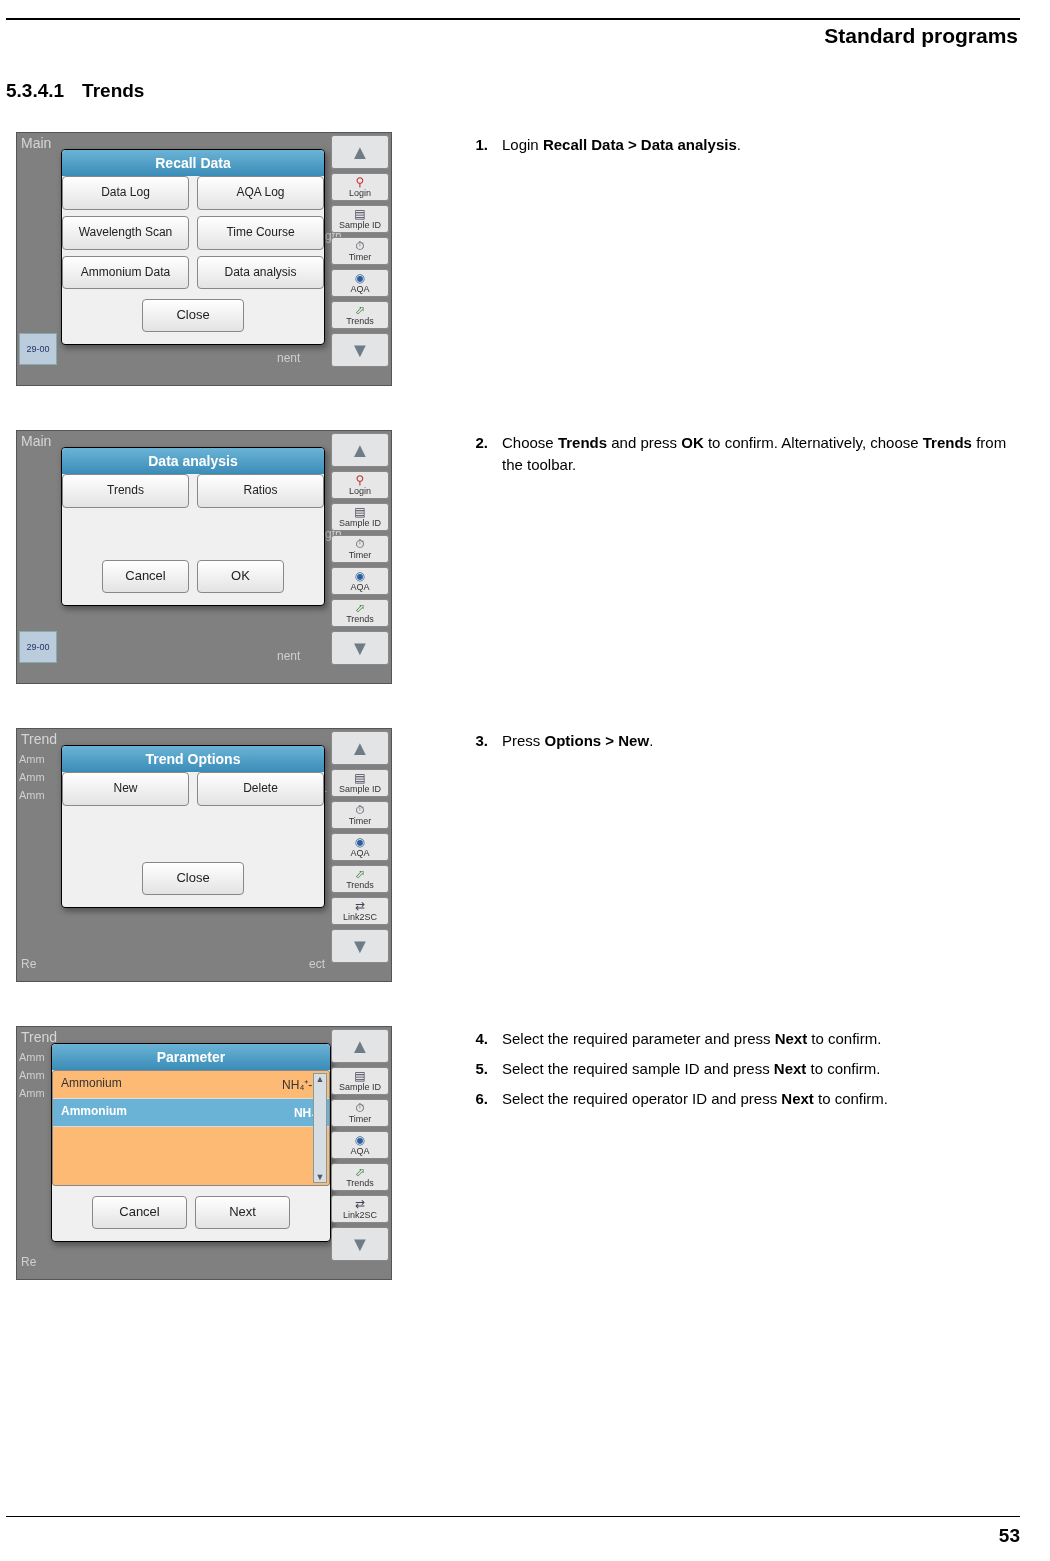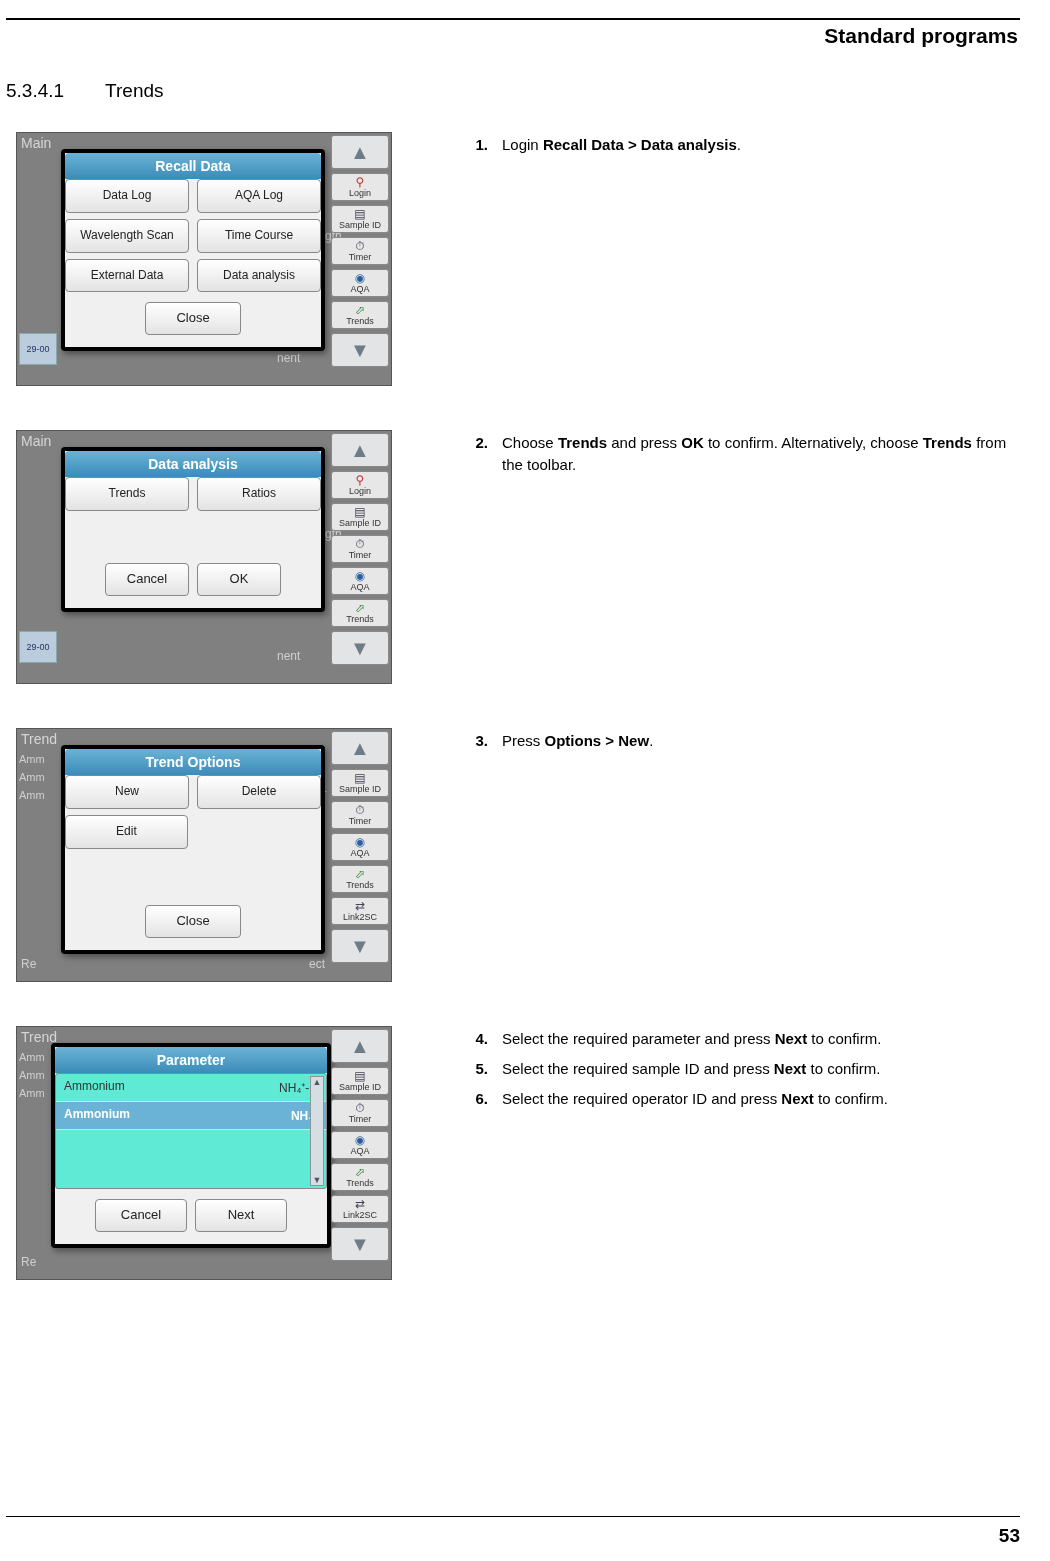--- a/index.html
+++ b/index.html
@@ -8,21 +8,21 @@
     font-size: 15px;
     color: #000;
     background: #fff;
     width: 1050px;
     height: 1561px;
     position: relative;
     padding: 18px 30px 18px 6px;
   }
   .hr-top { border-top: 2px solid #000; margin-bottom: 4px; }
   .running-head { text-align: right; font-weight: bold; font-size: 21px; margin-bottom: 32px; padding-right: 2px;}
-  .section-line { display: flex; gap: 41px; font-weight: normal; font-size: 19px; margin-bottom: 30px; }
+  .section-line { display: flex; gap: 18px; font-weight: bold; font-size: 19px; margin-bottom: 30px; }
   .content-row { display: flex; margin-bottom: 44px; }
   .shot-col { width: 400px; flex: 0 0 400px; padding-left: 10px;}
   .text-col { flex: 1; padding-left: 60px; padding-top: 2px;}
   .step { display: flex; gap: 14px; margin-bottom: 8px; line-height: 1.45;}
   .step .num { width: 22px; text-align: right; font-weight: bold; flex: 0 0 22px;}
   .step .body { flex: 1; }
   .bold { font-weight: bold; }
   .hr-bottom { position: absolute; left: 6px; right: 30px; bottom: 44px; border-top: 1.5px solid #000;}
   .page-num { position: absolute; right: 30px; bottom: 14px; font-weight: bold; font-size: 19px;}
 
@@ -49,21 +49,21 @@
     line-height: 1; gap: 1px;
   }
   .side-btn.arrow { height: 34px; background: #e2e4e6; font-size: 20px; color: #6e7c88;}
   .side-btn .ic { font-size: 12px; color: #445; }
   .side-btn .ic.red { color: #b33; }
   .side-btn .ic.blue { color: #2a5f9e; }
   .side-btn .ic.green { color: #2e7d32; }
 
   .dialog {
     position: absolute; left: 44px; top: 16px; width: 264px;
-    background: #f0f0f0; border: 4px solid #000000; border-radius: 4px;
+    background: #f0f0f0; border: 1px solid #000000; border-radius: 4px;
     box-shadow: 2px 3px 6px rgba(0,0,0,.4);
   }
   .dialog-title {
     background: linear-gradient(#6bb3d6,#3a8cb8);
     color: #fff; font-weight: bold; text-align: center;
     padding: 5px 4px; font-size: 14px; border-radius: 4px 4px 0 0;
   }
   .dialog-body { display: flex; flex-direction: column; gap: 6px; }
   .btn-row { display: flex; gap: 8px; }
   .dbtn {
@@ -71,21 +71,21 @@
     border: 1px solid #888; border-radius: 4px;
     padding: 9px 4px; font-size: 12px; color: #222; text-align: center;
     line-height: 1.15;
   }
   .dbtn.left { text-align: left; padding-left: 10px;}
   .dialog-footer { display:flex; gap:8px; padding: 10px 40px 12px; }
   .dialog-footer.one { padding: 10px 80px 12px; }
   .dialog-footer .dbtn { padding: 8px 4px; font-size: 13px;}
 
   .listbox {
-    background: #5eead4; border: 1px solid #888; border-radius: 3px;
+    background: #fdba74; border: 1px solid #888; border-radius: 3px;
     height: 116px; position: relative; overflow: hidden;
   }
   .listbox .row { padding: 5px 8px; font-size: 12px; display:flex; justify-content: space-between; color:#333; border-bottom:1px solid #ddd;}
   .listbox .row.sel { background: #6bb3d6; color:#fff; font-weight: bold;}
   .listbox .sb { position:absolute; right:2px; top:2px; bottom:2px; width:14px; background:#d6dde3; border:1px solid #899;}
   .listbox .sb::before { content:"▲"; position:absolute; top:0; left:0; right:0; text-align:center; font-size:9px; color:#556;}
   .listbox .sb::after { content:"▼"; position:absolute; bottom:0; left:0; right:0; text-align:center; font-size:9px; color:#556;}
 
   .dev-strip {
     position:absolute; left:2px; top:200px; width: 38px; height: 32px;
@@ -123,21 +123,21 @@
         <div class="dialog-body">
           <div class="btn-row">
             <div class="dbtn">Data Log</div>
             <div class="dbtn">AQA Log</div>
           </div>
           <div class="btn-row">
             <div class="dbtn">Wavelength Scan</div>
             <div class="dbtn">Time Course</div>
           </div>
           <div class="btn-row">
-            <div class="dbtn">External Data</div>
+            <div class="dbtn">Ammonium Data</div>
             <div class="dbtn">Data analysis</div>
           </div>
         </div>
         <div class="dialog-footer one">
           <div class="dbtn">Close</div>
         </div>
       </div>
       <div class="side-rail">
         <div class="side-btn arrow">▲</div>
         <div class="side-btn">
@@ -237,23 +237,20 @@
       <div style="position:absolute; right:66px; top:30px; color:#cfcfcf; font-size:13px;">&gt;</div>
       <div style="position:absolute; right:64px; top:52px; color:#cfcfcf; font-size:12px;">s 1</div>
       <div style="position:absolute; left:4px; bottom:10px; color:#cfcfcf; font-size:12px;">Re</div>
       <div style="position:absolute; right:66px; bottom:10px; color:#cfcfcf; font-size:12px;">ect</div>
       <div class="dialog">
         <div class="dialog-title">Trend Options</div>
         <div class="dialog-body">
           <div class="btn-row">
             <div class="dbtn">New</div>
             <div class="dbtn">Delete</div>
-          </div>
-          <div class="btn-row">
-            <div class="dbtn" style="flex:0 0 48%">Edit</div>
           </div>
           <div style="height:40px"></div>
         </div>
         <div class="dialog-footer one">
           <div class="dbtn">Close</div>
         </div>
       </div>
       <div class="side-rail">
         <div class="side-btn arrow">▲</div>
         <div class="side-btn">

